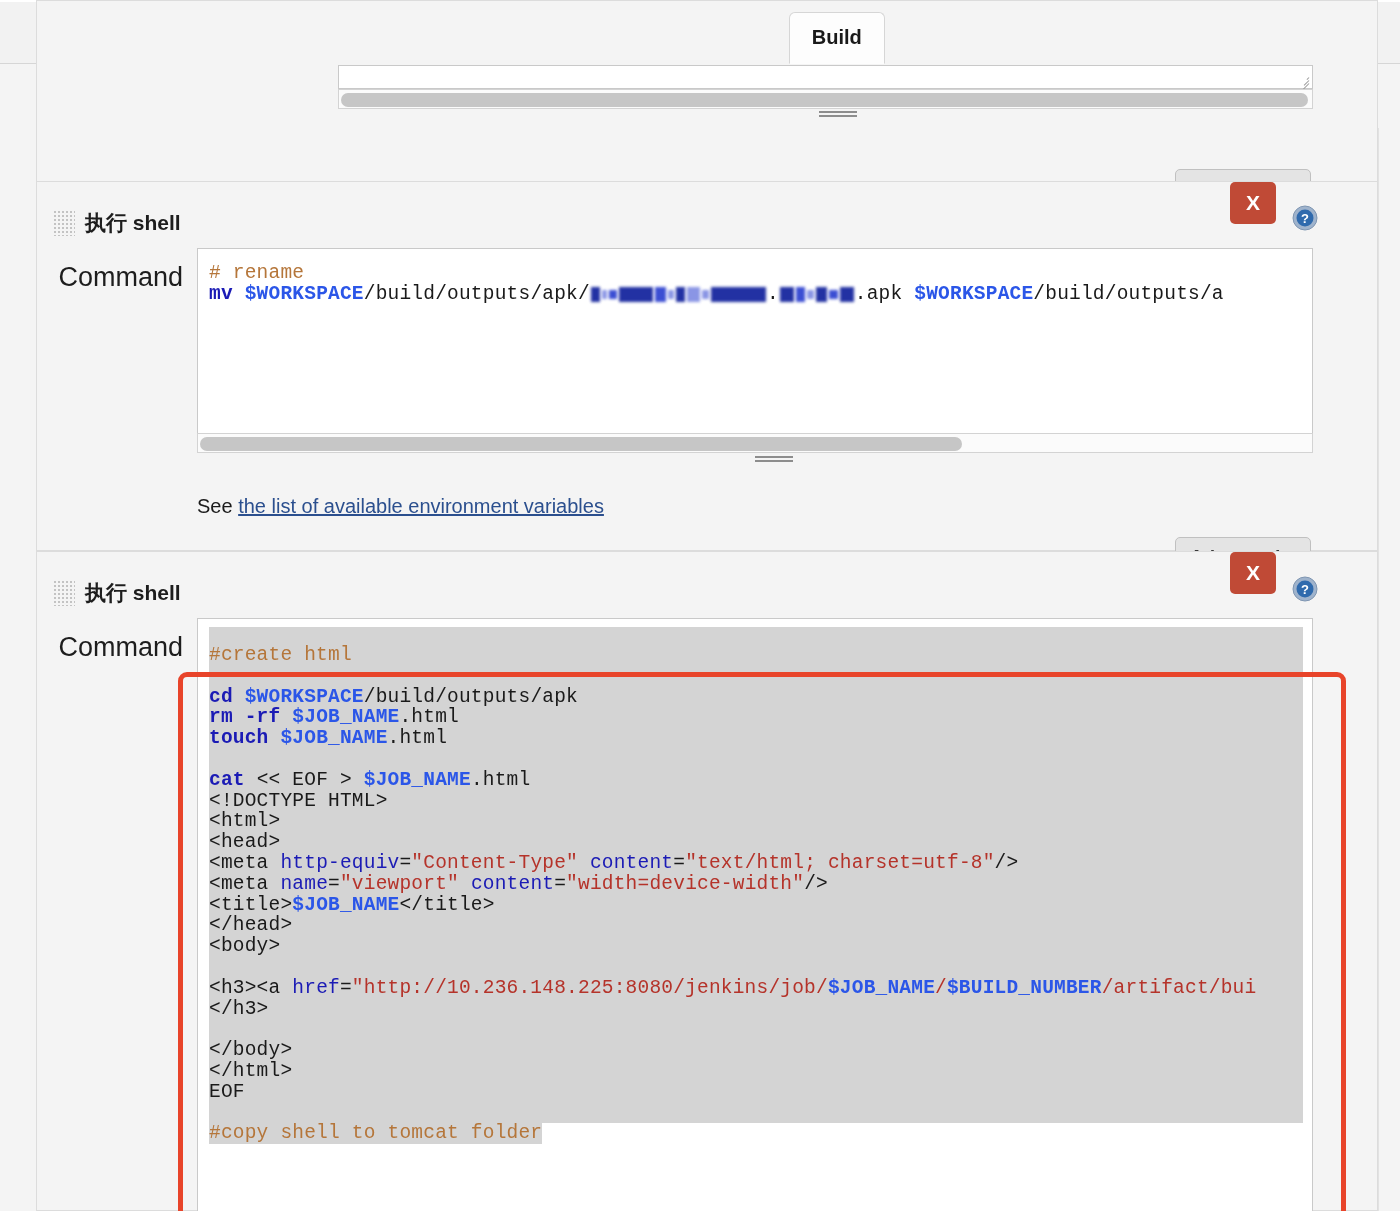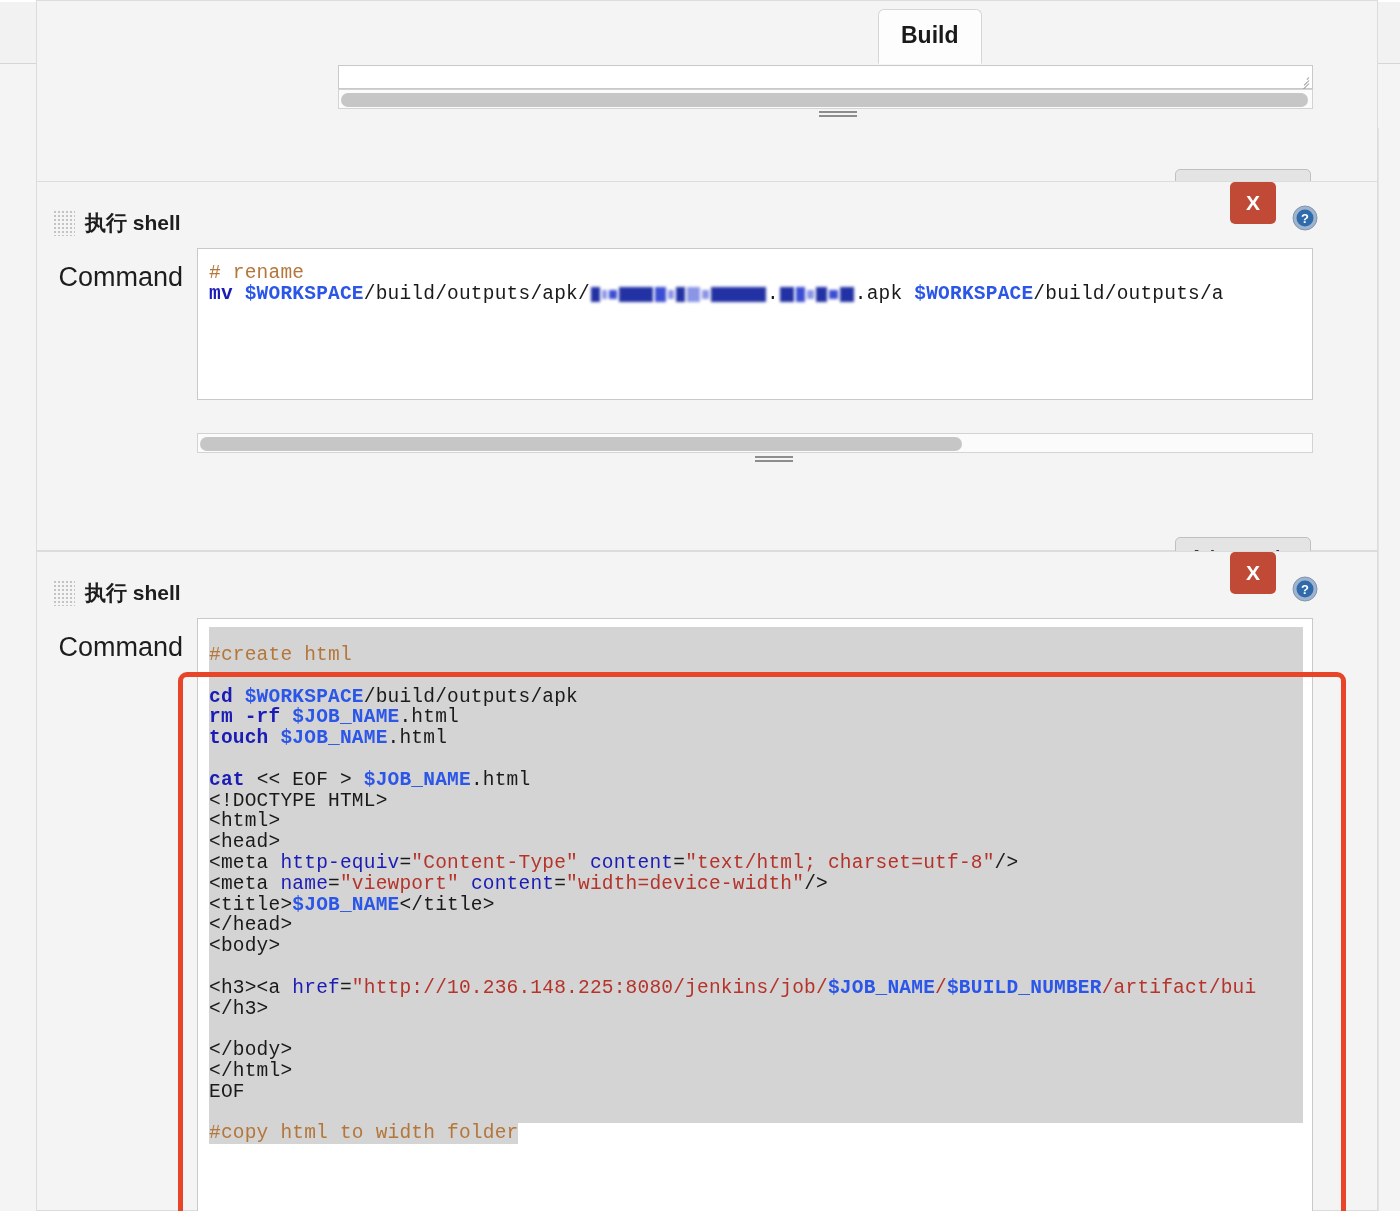--- a/index.html
+++ b/index.html
@@ -25,21 +25,21 @@
     box-sizing: border-box;
   }
   #tabbar-strip {
     position: absolute;
     left: 18px; top: 0;
     right: 0; bottom: 0;
     display: flex;
     align-items: flex-end;
   }
   .tab {
-    font-size: 23px;
+    font-size: 20px;
     color: #9a9a9a;
     padding: 0 22px 16px 22px;
     white-space: nowrap;
     line-height: 1;
     position: relative;
     background: transparent;
     border: none;
   }
   .tab.active {
     color: #1a1a1a;
@@ -320,33 +320,37 @@
     <div class="adv-btn" style="left:1138px; top:168px;">Advanced...</div>
   </div>
 
   <div class="panel" id="builder-1" style="left:36px; top:117px; width:1342px; height:370px;">
 
     <div class="drag-dots" style="left:16px; top:28px;"></div>
     <div class="builder-title" style="left:48px; top:27px;">执行 shell</div>
 
     <div class="cmd-label" style="left:14px; top:80px; width:132px;">Command</div>
 
-    <div class="code-box" style="left:160px; top:66px; width:1116px; height:152px;">
+    <div class="code-box" style="left:160px; top:66px; width:1116px; height:186px;">
       <pre class="code" style="position:absolute; left:11px; top:14px;"><span class="c-comment"># rename</span>
 <span class="c-cmd">mv</span> <span class="c-var">$WORKSPACE</span><span class="c-plain">/build/outputs/apk/</span><span class="redact dark" style="width:9px"></span><span class="redact light small" style="width:5px"></span><span class="redact small" style="width:8px"></span><span class="redact dark" style="width:34px"></span><span class="redact" style="width:11px"></span><span class="redact light small" style="width:6px"></span><span class="redact dark" style="width:9px"></span><span class="redact light" style="width:13px"></span><span class="redact light small" style="width:7px"></span><span class="redact dark" style="width:55px"></span><span class="c-plain">.</span><span class="redact dark" style="width:14px"></span><span class="redact" style="width:9px"></span><span class="redact light small" style="width:7px"></span><span class="redact dark" style="width:11px"></span><span class="redact small" style="width:9px"></span><span class="redact dark" style="width:14px"></span><span class="c-plain">.apk </span><span class="c-var">$WORKSPACE</span><span class="c-plain">/build/outputs/a</span></pre>
     </div>
 
     <div class="hscroll-outer" style="left:160px; top:251px; width:1116px; height:20px;">
       <div class="hscroll-thumb" style="left:2px; width:762px;"></div>
     </div>
     <div class="drag-grip" style="left:718px; top:274px;">
       <i></i>
         <i></i>
     </div>
 
+    <div class="env-link-row" style="left:160px; top:313px;">
+      <span>See</span>
+      <a href="#">the list of available environment variables</a>
+    </div>
 
     <div class="adv-btn" style="left:1138px; top:355px;">Advanced...</div>
   </div>
 
   <div class="x-btn" style="left:1230px; top:118px;">X</div>
   <div class="help-icon" style="left:1292px; top:141px;">
     <svg width="26" height="26" viewBox="0 0 26 26">
       <circle cx="13" cy="13" r="12" fill="#9fb3cc" stroke="#7f96b2" stroke-width="1"></circle>
       <circle cx="13" cy="13" r="8.5" fill="#2f6aad"></circle>
       <text x="13" y="18" font-family="Liberation Sans, sans-serif" font-size="13" font-weight="bold" fill="#ffffff" text-anchor="middle">?</text>
@@ -376,21 +380,21 @@
 <span class="c-plain">&lt;title&gt;</span><span class="c-var">$JOB_NAME</span><span class="c-plain">&lt;/title&gt;</span>
 <span class="c-plain">&lt;/head&gt;</span>
 <span class="c-plain">&lt;body&gt;</span>
 <span> </span>
 <span class="c-plain">&lt;h3&gt;&lt;a </span><span class="c-attr">href</span><span class="c-plain">=</span><span class="c-str">"http://10.236.148.225:8080/jenkins/job/</span><span class="c-var">$JOB_NAME</span><span class="c-str">/</span><span class="c-var">$BUILD_NUMBER</span><span class="c-str">/artifact/bui</span>
 <span class="c-plain">&lt;/h3&gt;</span>
 <span> </span>
 <span class="c-plain">&lt;/body&gt;</span>
 <span class="c-plain">&lt;/html&gt;</span>
 <span class="c-plain">EOF</span>
-<span> </span></span><span class="sel"><span class="c-comment">#copy html to width folder</span></span></pre>
+<span> </span></span><span class="sel"><span class="c-comment">#copy shell to tomcat folder</span></span></pre>
     </div>
   </div>
 
   <div class="x-btn" style="left:1230px; top:488px;">X</div>
   <div class="help-icon" style="left:1292px; top:512px;">
     <svg width="26" height="26" viewBox="0 0 26 26">
       <circle cx="13" cy="13" r="12" fill="#9fb3cc" stroke="#7f96b2" stroke-width="1"></circle>
       <circle cx="13" cy="13" r="8.5" fill="#2f6aad"></circle>
       <text x="13" y="18" font-family="Liberation Sans, sans-serif" font-size="13" font-weight="bold" fill="#ffffff" text-anchor="middle">?</text>
     </svg>

